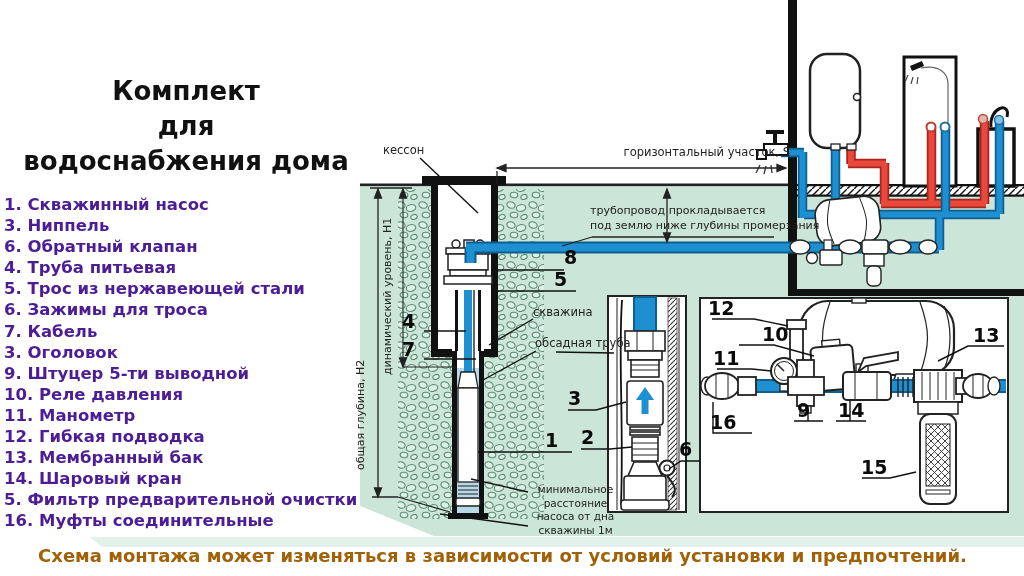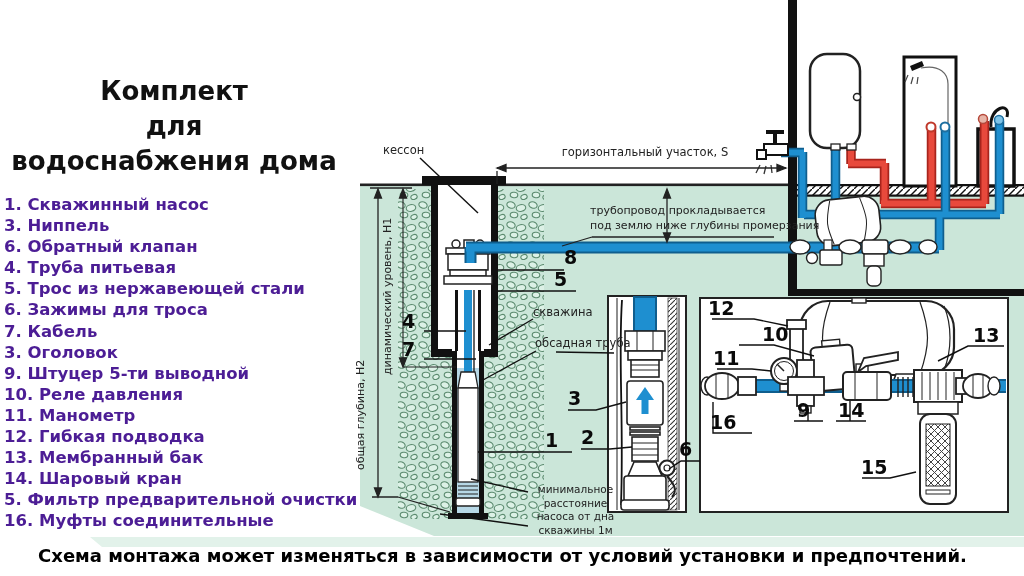--- a/index.html
+++ b/index.html
@@ -1,26 +1,26 @@
 <!DOCTYPE html>
 <html><head>
 <meta charset="utf-8">
 <style>
   html,body{margin:0;padding:0;background:#fff;}
   .page{position:relative;width:1024px;height:576px;background:#fff;overflow:hidden;
         font-family:"DejaVu Sans","Liberation Sans",sans-serif;}
-  .title{position:absolute;left:0;top:74px;width:348px;text-align:center;
+  .title{position:absolute;left:12px;top:74px;width:348px;text-align:center;
          font-size:26px;font-weight:bold;color:#111;line-height:35px;}
   .parts{position:absolute;left:4px;top:194px;margin:0;padding:0;list-style:none;}
   .parts li{font-size:16.5px;font-weight:bold;color:#4c1d95;line-height:21.1px;white-space:nowrap;}
   .caption{position:absolute;left:0;top:545px;width:1005px;text-align:center;
-           font-size:18px;font-weight:bold;color:#000000;white-space:nowrap;}
+           font-size:18px;font-weight:bold;color:#a16207;white-space:nowrap;}
   .dlabel{position:absolute;font-size:11.5px;color:#222;white-space:nowrap;}
   .dlabel.small{font-size:10.5px;}
-  .dlabel.center{text-align:center;}
+  .dlabel.center{text-align:right;}
   .dlabel.wrap{white-space:normal;line-height:13.5px;}
   .vlabel{position:absolute;font-size:11px;color:#222;white-space:nowrap;
           writing-mode:vertical-rl;transform:rotate(180deg);}
   .callout{position:absolute;font-size:19px;font-weight:bold;color:#0a0a0a;line-height:19px;}
   svg{position:absolute;left:0;top:0;}
 </style>
 </head>
 <body>
 
 <div class="page">

